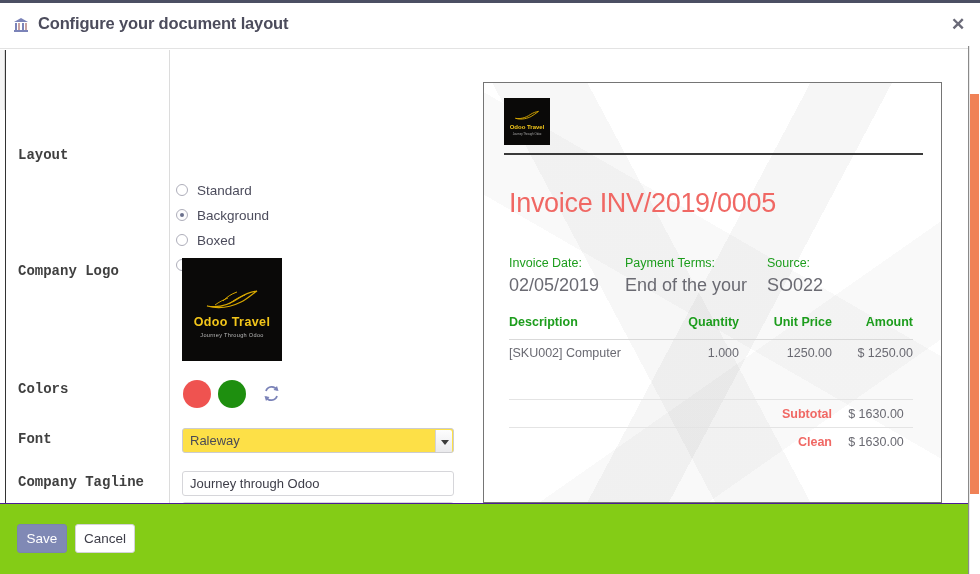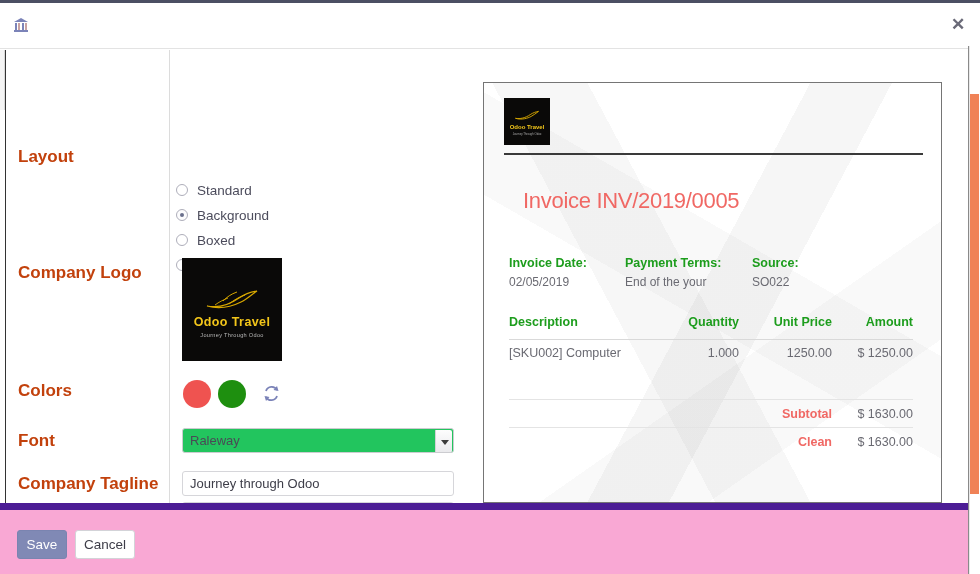--- a/index.html
+++ b/index.html
@@ -92,24 +92,25 @@
   .form-divider {
     position: absolute;
     left: 163px; top: 0;
     width: 1px; height: 453px;
     background: #dcdcdc;
   }
 
   .field-label {
     position: absolute;
     left: 12px;
-    font-size: 17px;
+    font-size: 14px;
     font-weight: bold;
-    color: #c2410c;
-    white-space: nowrap;
+    color: #404040;
+    white-space: nowrap;
+    font-family: Liberation Mono, monospace;
   }
 
   
   .radio-row {
     position: absolute;
     left: 170px;
     height: 22px;
     display: flex;
     align-items: center;
     cursor: pointer;
@@ -188,21 +189,21 @@
     cursor: pointer;
   }
 
   
   .font-select {
     position: absolute;
     left: 176px; top: 378px;
     width: 272px; height: 25px;
     border: 1px solid #ccccd0;
     border-radius: 3px;
-    background: #22c55e;
+    background: #fde047;
     font-size: 13px;
     color: #4a4a55;
     padding: 0 22px 0 7px;
     line-height: 23px;
     cursor: pointer;
     white-space: nowrap;
     overflow: hidden;
   }
   .select-arrow-box {
     position: absolute;
@@ -301,42 +302,41 @@
   }
   .pv-hr-top {
     position: absolute;
     left: 20px; right: 18px; top: 70px;
     height: 2px;
     background: #3a3a3a;
   }
   .pv-title {
     position: absolute;
     left: 25px; top: 105px;
-    font-size: 22px;
+    font-size: 27px;
     color: #f06864;
     letter-spacing: -0.3px;
     white-space: nowrap;
-    margin-left: 14px;
   }
 
   .pv-meta {
     position: absolute;
     left: 25px; top: 173px;
     width: 420px;
   }
   .pv-meta-col { position: absolute; top: 0; }
   .pv-meta-label {
     font-size: 12.5px;
-    font-weight: bold;
+    font-weight: normal;
     color: #1d9d1d;
     white-space: nowrap;
   }
   .pv-meta-value {
     margin-top: 5px;
-    font-size: 12px;
+    font-size: 18px;
     color: #6a6a72;
     white-space: nowrap;
   }
 
   .pv-table {
     position: absolute;
     left: 25px; top: 232px;
     width: 404px;
   }
   .pv-thead {
@@ -386,33 +386,33 @@
     text-align: right;
     font-size: 12.5px;
     font-weight: bold;
     color: #f06864;
     white-space: nowrap;
   }
   .pv-total-value {
     position: absolute;
     left: 330px; width: 74px;
     top: 7px;
-    text-align: right;
+    text-align: center;
     font-size: 12.5px;
     color: #6a6a72;
     white-space: nowrap;
   }
 
   
   .modal-footer {
     position: absolute;
     left: 0; top: 503px;
     width: 980px; height: 71px;
-    background: #f9a8d4;
-    border-top: 7px solid #4c1d95;
+    background: #84cc16;
+    border-top: 1px solid #4c1d95;
   }
   .btn {
     position: absolute;
     top: 20px;
     height: 29px;
     border-radius: 3px;
     font-size: 13.5px;
     line-height: 27px;
     text-align: center;
     cursor: pointer;
@@ -466,20 +466,21 @@
     <span class="header-icon">
       <svg width="18" height="18" viewBox="0 0 18 18">
         <polygon points="9,2 16,6 2,6" fill="#7b83b8"></polygon>
         <rect x="3" y="7" width="2" height="7" fill="#7b83b8"></rect>
         <rect x="6" y="7" width="2" height="7" fill="#c9a2a2"></rect>
         <rect x="10" y="7" width="2" height="7" fill="#7b83b8"></rect>
         <rect x="13" y="7" width="2" height="7" fill="#c9a2a2"></rect>
         <rect x="2" y="14" width="14" height="2" fill="#7b83b8"></rect>
       </svg>
     </span>
+    <div class="modal-title">Configure your document layout</div>
     <div class="close-x">✕</div>
   </div>
 
   <div class="modal-body">
 
     <div class="left-edge-strip"></div>
     <div class="left-edge-rule"></div>
 
     <div class="form-col">
       <div class="form-divider"></div>
@@ -556,21 +557,21 @@
 
         <div class="pv-meta">
           <div class="pv-meta-col" style="left:0px">
             <div class="pv-meta-label">Invoice Date:</div>
             <div class="pv-meta-value">02/05/2019</div>
           </div>
           <div class="pv-meta-col" style="left:116px">
             <div class="pv-meta-label">Payment Terms:</div>
             <div class="pv-meta-value">End of the your</div>
           </div>
-          <div class="pv-meta-col" style="left:243px">
+          <div class="pv-meta-col" style="left:258px">
             <div class="pv-meta-label">Source:</div>
             <div class="pv-meta-value">SO022</div>
           </div>
         </div>
 
         <div class="pv-table">
           <div class="pv-thead">
             <div class="pv-th c-desc">Description</div>
             <div class="pv-th c-qty">Quantity</div>
             <div class="pv-th c-price">Unit Price</div>

